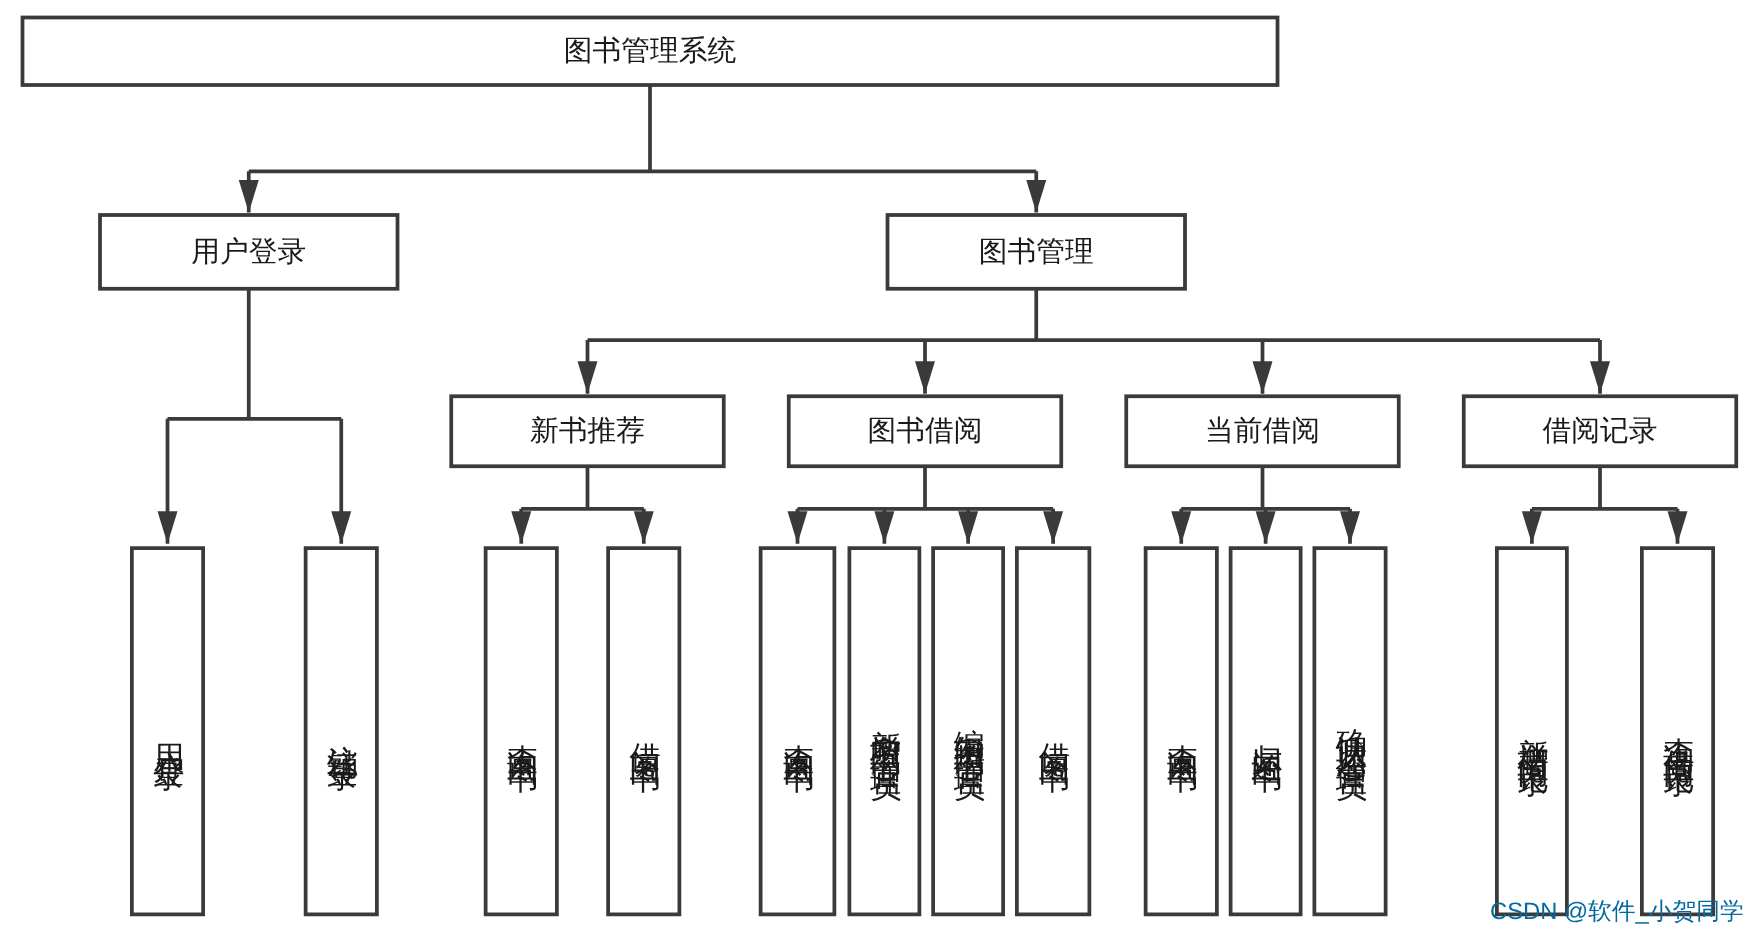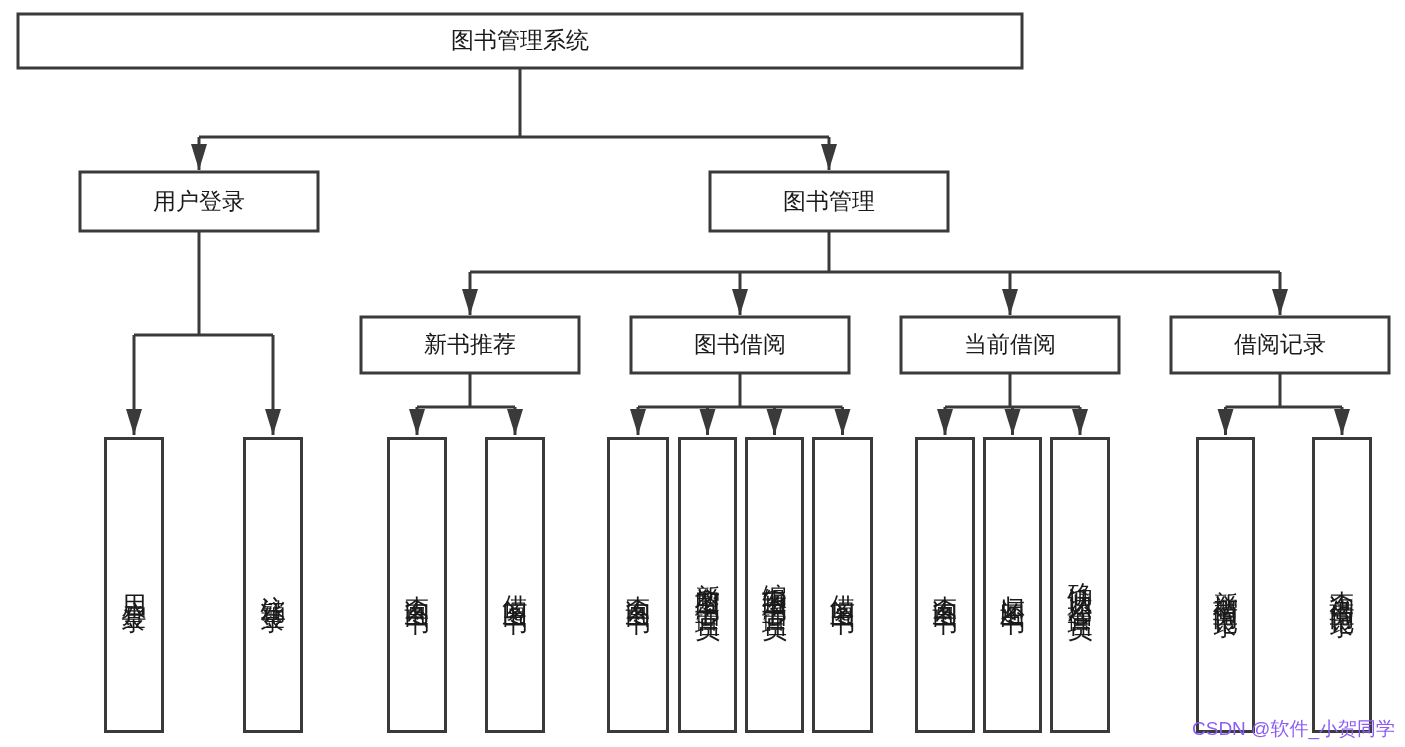--- a/index.html
+++ b/index.html
@@ -67,21 +67,21 @@
     line-height: 1;
     letter-spacing: 5px;
     color: #1a1a1a;
     white-space: nowrap;
     text-align: center;
   }
   .watermark {
     position: absolute;
     font-family: "Liberation Sans", "DejaVu Sans", sans-serif;
     font-size: 19px;
-    color: #8b5cf6;
+    color: #0369a1;
     white-space: nowrap;
     pointer-events: none;
   }
 </style>
 </head>
 <body>
 
 <div id="diagram-root">
 
   <svg class="diagram-canvas" viewBox="0 0 1405 747">

